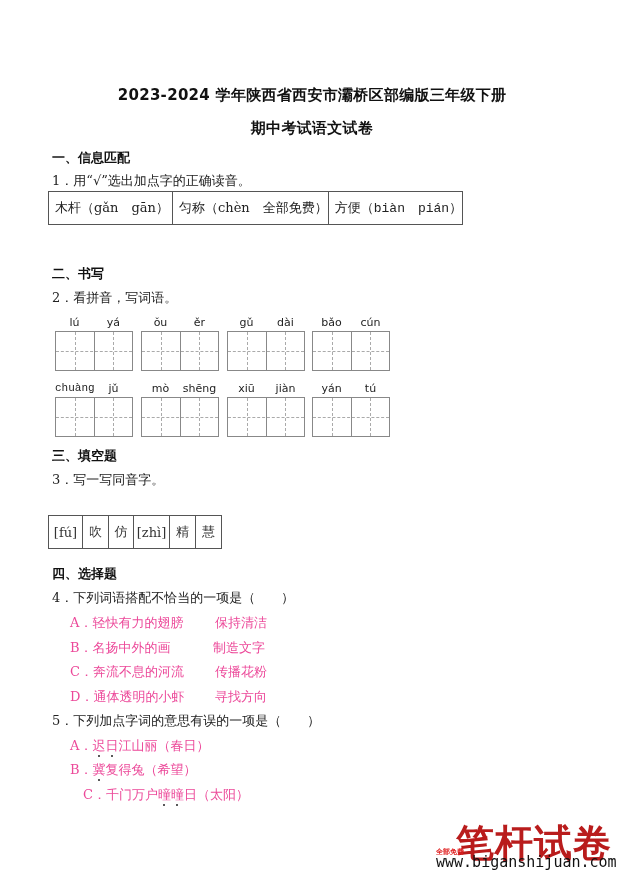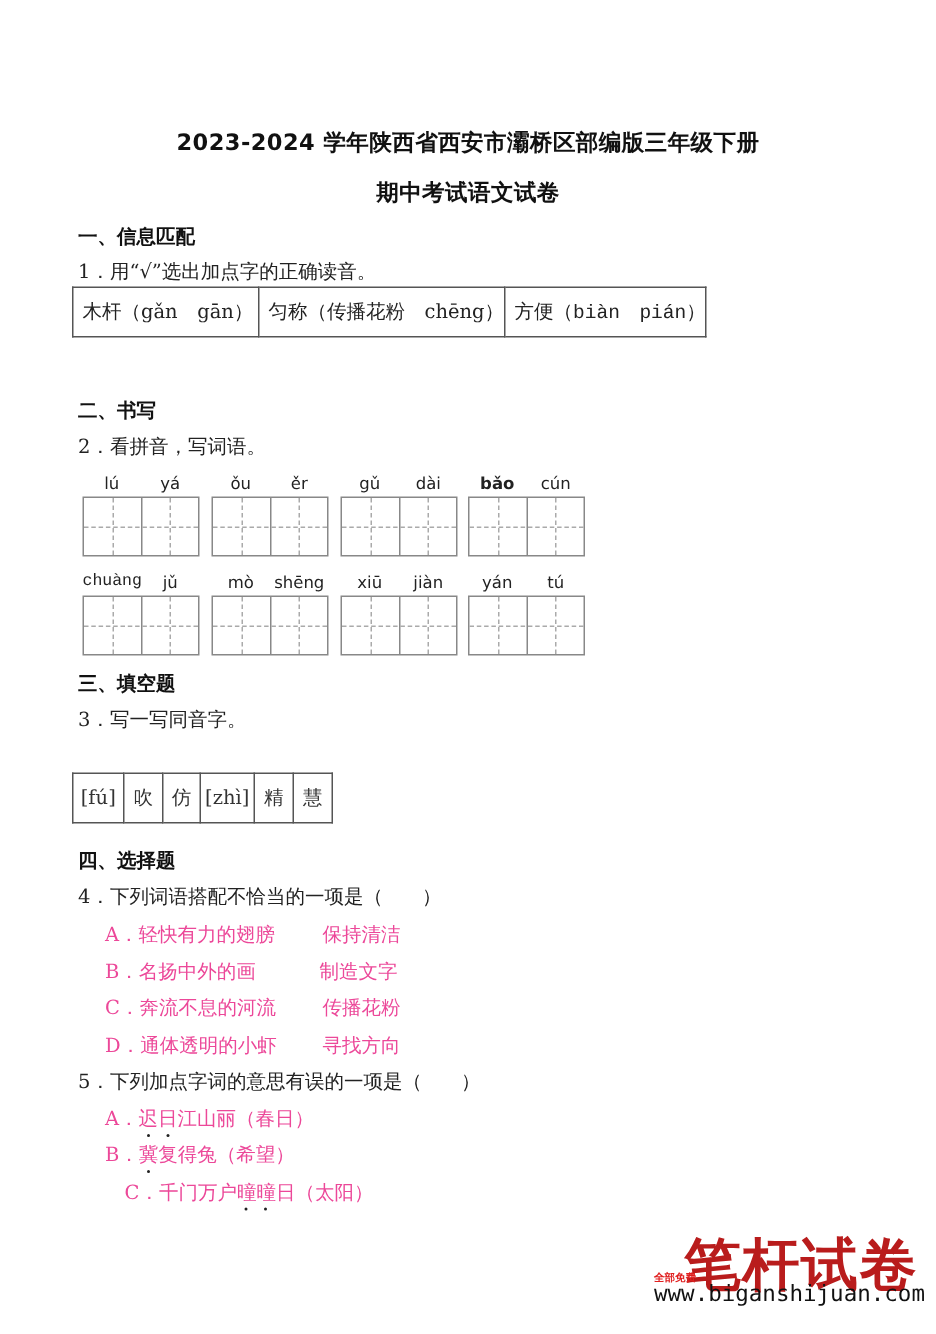--- a/index.html
+++ b/index.html
@@ -42,21 +42,21 @@
 <div class="abs title" style="top:86px;">2023-2024 学年陕西省西安市灞桥区部编版三年级下册</div>
 <div class="abs title" style="top:119px;">期中考试语文试卷</div>
 
 <div class="abs section" style="left:52px; top:149px;">一、信息匹配</div>
 <div class="abs q" style="left:52px; top:172px;">1．用“√”选出加点字的正确读音。</div>
 
 <table class="t1">
   <tbody>
       <tr>
     <td style="width:117px;"><span>木杆</span><span>（gǎn　gān）</span></td>
-    <td style="width:124px;"><span>匀称</span><span>（传播花粉　chēng）</span></td>
+    <td style="width:124px;"><span>匀称</span><span>（chèn　全部免费）</span></td>
     <td style="width:113px;font-family:Liberation Mono, monospace;"><span>方便</span><span>（biàn　pián）</span></td>
   </tr>
 </tbody>
   </table>
 
 <div class="abs section" style="left:52px; top:265px;">二、书写</div>
 <div class="abs q" style="left:52px; top:289px;">2．看拼音，写词语。</div>
 
 <div class="grp" style="left:55px; top:316px;">
   <div class="py" style="left:0;">lú</div>
@@ -82,21 +82,21 @@
   <div class="py" style="left:0;">gǔ</div>
   <div class="py" style="left:39px;">dài</div>
   <div class="box">
       <div class="vd1"></div>
       <div class="mid"></div>
       <div class="vd2"></div>
       <div class="hd"></div>
     </div>
 </div>
 <div class="grp" style="left:312px; top:316px;">
-  <div class="py" style="left:0;font-weight:bold;">bǎo</div>
+  <div class="py" style="left:0;">bǎo</div>
   <div class="py" style="left:39px;">cún</div>
   <div class="box">
       <div class="vd1"></div>
       <div class="mid"></div>
       <div class="vd2"></div>
       <div class="hd"></div>
     </div>
 </div>
 
 <div class="grp" style="left:55px; top:382px;">

